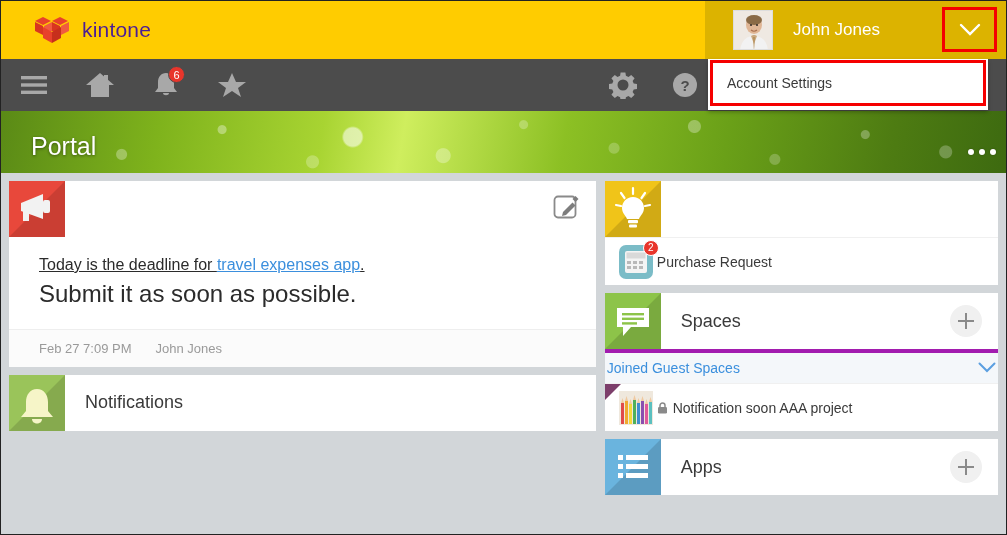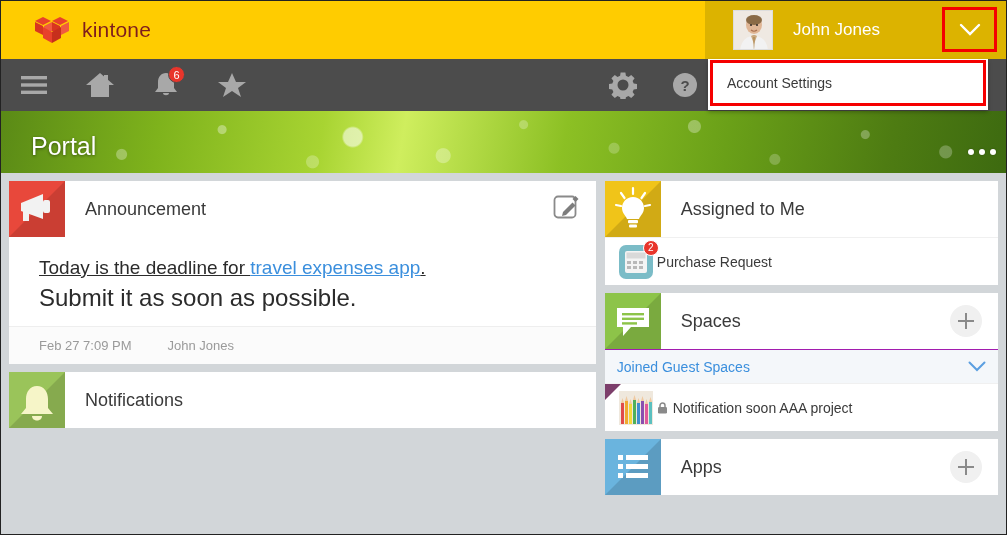--- a/index.html
+++ b/index.html
@@ -13,21 +13,21 @@
   }
   #root { position: absolute; inset: 0; overflow: hidden; }
 
   
   .header {
     height: 58px; background: #ffcc00;
     display: flex; align-items: center; position: relative; z-index: 40;
   }
   .brand { display: flex; align-items: center; padding-left: 34px; gap: 13px; }
   .brand-logo { width: 34px; height: 30px; position: relative; }
-  .brand-name { color: #7f1d1d; font-size: 21px; letter-spacing: .2px; }
+  .brand-name { color: #4c1d95; font-size: 21px; letter-spacing: .2px; }
 
   .user-zone {
     margin-left: auto; height: 58px; width: 301px;
     background: #dcb300; display: flex; align-items: center; position: relative;
   }
   .avatar {
     width: 40px; height: 40px; margin-left: 28px; background: #e8e8e8;
     border: 1px solid #ddd; overflow: hidden; position: relative;
   }
   .user-name { color: #fff; font-size: 17px; margin-left: 20px; }
@@ -96,34 +96,34 @@
   .card-head { height: 56px; display: flex; align-items: center; position: relative; }
   .card-icon { width: 56px; height: 56px; flex: 0 0 56px; position: relative; overflow: hidden; }
   .card-icon .shadow { position:absolute; right:0; bottom:0; width:0; height:0;
     border-left: 56px solid transparent; border-bottom: 56px solid rgba(0,0,0,.13); }
   .card-title { font-size: 18px; color: #3a3a3a; margin-left: 20px; }
   .head-btn { position: absolute; right: 16px; top: 50%; transform: translateY(-50%); }
   .circ-btn { width: 32px; height: 32px; border-radius: 50%; background: #f0f0f0;
               display: flex; align-items: center; justify-content: center; }
 
   .ann-body { padding: 16px 22px 14px 30px; }
-  .ann-line { font-size: 19px; color: #2b2b2b; line-height: 1.55; }
+  .ann-line { font-size: 16px; color: #2b2b2b; line-height: 1.55; }
   .ann-link { color: #3b8fdd; }
   .u { text-decoration: underline; }
   .ann-second { font-size: 24px; color: #2b2b2b; margin-top: 2px; }
   .ann-foot { border-top: 1px solid #eee; background: #fbfbfb; padding: 11px 0 11px 30px;
-              font-size: 13px; color: #9a9a9a; display: flex; gap: 36px; }
+              font-size: 13px; color: #9a9a9a; display: flex; gap: 24px; margin-top: 7px; }
 
   .row-item { height: 48px; display: flex; align-items: center; padding-left: 14px;
               border-top: 1px solid #f0f0f0; position: relative; font-size: 14px; color: #3a3a3a; }
   .thumb { width: 34px; height: 34px; position: relative; flex: 0 0 34px; }
   .row-label { margin-left: 4px; }
 
-  .sub-bar { height: 34px; background: #f4f7fa; border-top: 1px solid #a21caf;
-             display: flex; align-items: center; padding: 0 12px; }
+  .sub-bar { height: 34px; background: #f4f7fa; border-top: 4px solid #a21caf;
+             display: flex; align-items: center; padding: 0 2px; }
   .sub-bar-label { color: #3b8fdd; font-size: 14px; }
   .sub-bar .chev { margin-left: auto; }
 
   .corner-tri { position: absolute; left: 0; top: 0; width: 0; height: 0;
                 border-top: 16px solid #7c3e6b; border-right: 16px solid transparent; }
   .rbadge { position: absolute; top: -5px; right: -6px; min-width: 16px; height: 16px;
             background: #e8352b; color: #fff; border-radius: 8px; font-size: 10px;
             display: flex; align-items: center; justify-content: center; padding: 0 4px;
             border: 1px solid #fff; }
   .lock { margin-right: 1px; position: relative; top: 1px; }
@@ -241,21 +241,20 @@
       <div class="card">
         <div class="card-head">
           <span class="card-icon" style="background:#e8483b">
             <span class="shadow"></span>
             <svg width="56" height="56" viewBox="0 0 56 56" style="position:relative">
               <path d="M12 22 L34 13 L34 38 L12 30 Z" fill="#f2f2f2"></path>
               <rect x="34" y="19" width="7" height="13" rx="2" fill="#f2f2f2"></rect>
               <rect x="14" y="30" width="6" height="10" fill="#f2f2f2"></rect>
             </svg>
           </span>
-          <span class="card-title">Announcement</span>
           <span class="head-btn">
             <svg width="28" height="28" viewBox="0 0 28 28">
               <rect x="2.5" y="3.5" width="21" height="21" rx="3.5" fill="none" stroke="#8a8a8a" stroke-width="1.8"></rect>
               <path d="M11 19 L20.5 9.5 L23.5 12.5 L14 22 L10 23 Z" fill="#7d7d7d"></path>
               <path d="M20.5 6 L23.5 3 L26.5 6 L23.5 9 Z" fill="#7d7d7d"></path>
             </svg>
           </span>
         </div>
         <div class="ann-body">
           <div class="ann-line"><span class="u">Today is the deadline for </span><a class="ann-link u" href="#">travel expenses app</a><span class="u">.</span></div>
@@ -294,21 +293,20 @@
                 <line x1="16" y1="12" x2="19.5" y2="17"></line>
                 <line x1="40" y1="12" x2="36.5" y2="17"></line>
                 <line x1="11" y1="24" x2="16" y2="25"></line>
                 <line x1="45" y1="24" x2="40" y2="25"></line>
               </g>
               <path d="M28 16 C21.5 16 17 21 17 27 C17 32 21 35 22 38 L34 38 C35 35 39 32 39 27 C39 21 34.5 16 28 16 Z" fill="#ffffff"></path>
               <rect x="23" y="39" width="10" height="3.2" rx="1" fill="#ffffff"></rect>
               <rect x="24" y="43.5" width="8" height="3" rx="1" fill="#ffffff"></rect>
             </svg>
           </span>
-          <span class="card-title">Assigned to Me</span>
         </div>
         <div class="row-item">
           <span class="thumb">
             <svg width="34" height="34" viewBox="0 0 34 34">
               <rect width="34" height="34" rx="7" fill="#7bbcc7"></rect>
               <rect x="6" y="6" width="22" height="22" rx="2" fill="#f4f4f4"></rect>
               <rect x="7.5" y="7.5" width="19" height="6" fill="#d9d9d9"></rect>
               <g fill="#b9b9b9">
                 <rect x="8" y="16" width="4" height="3"></rect>
                   <rect x="14" y="16" width="4" height="3"></rect>

